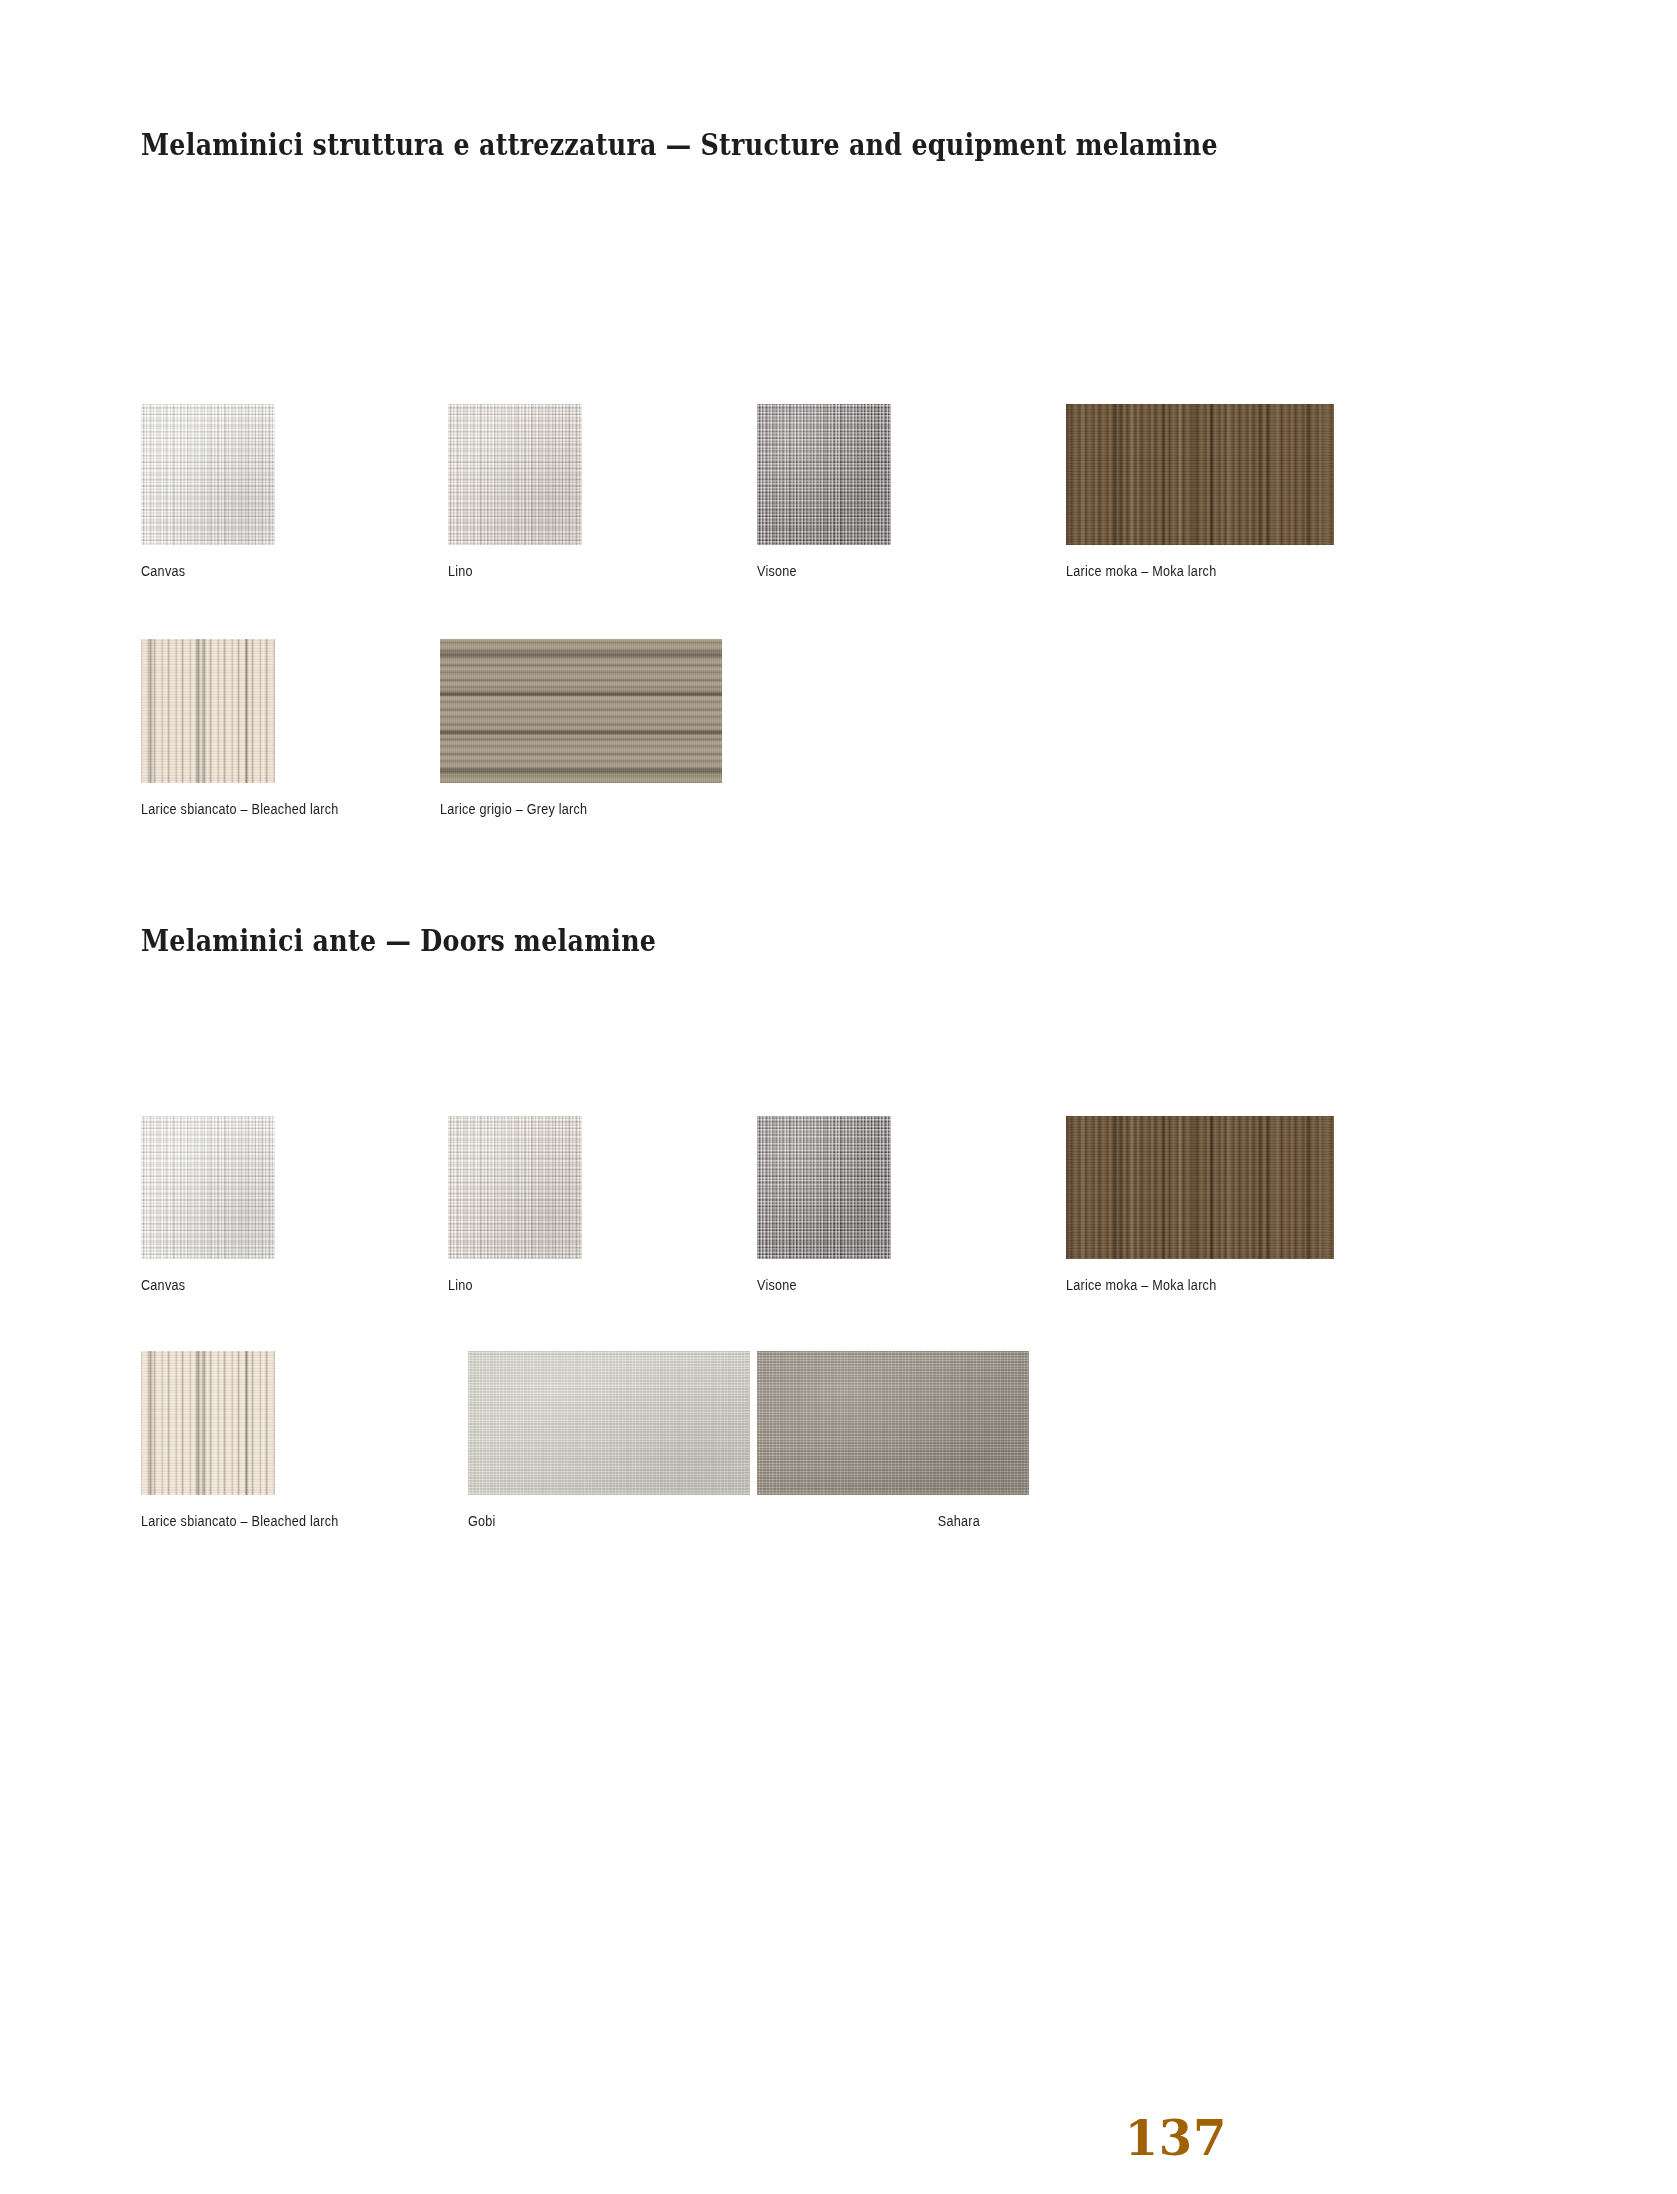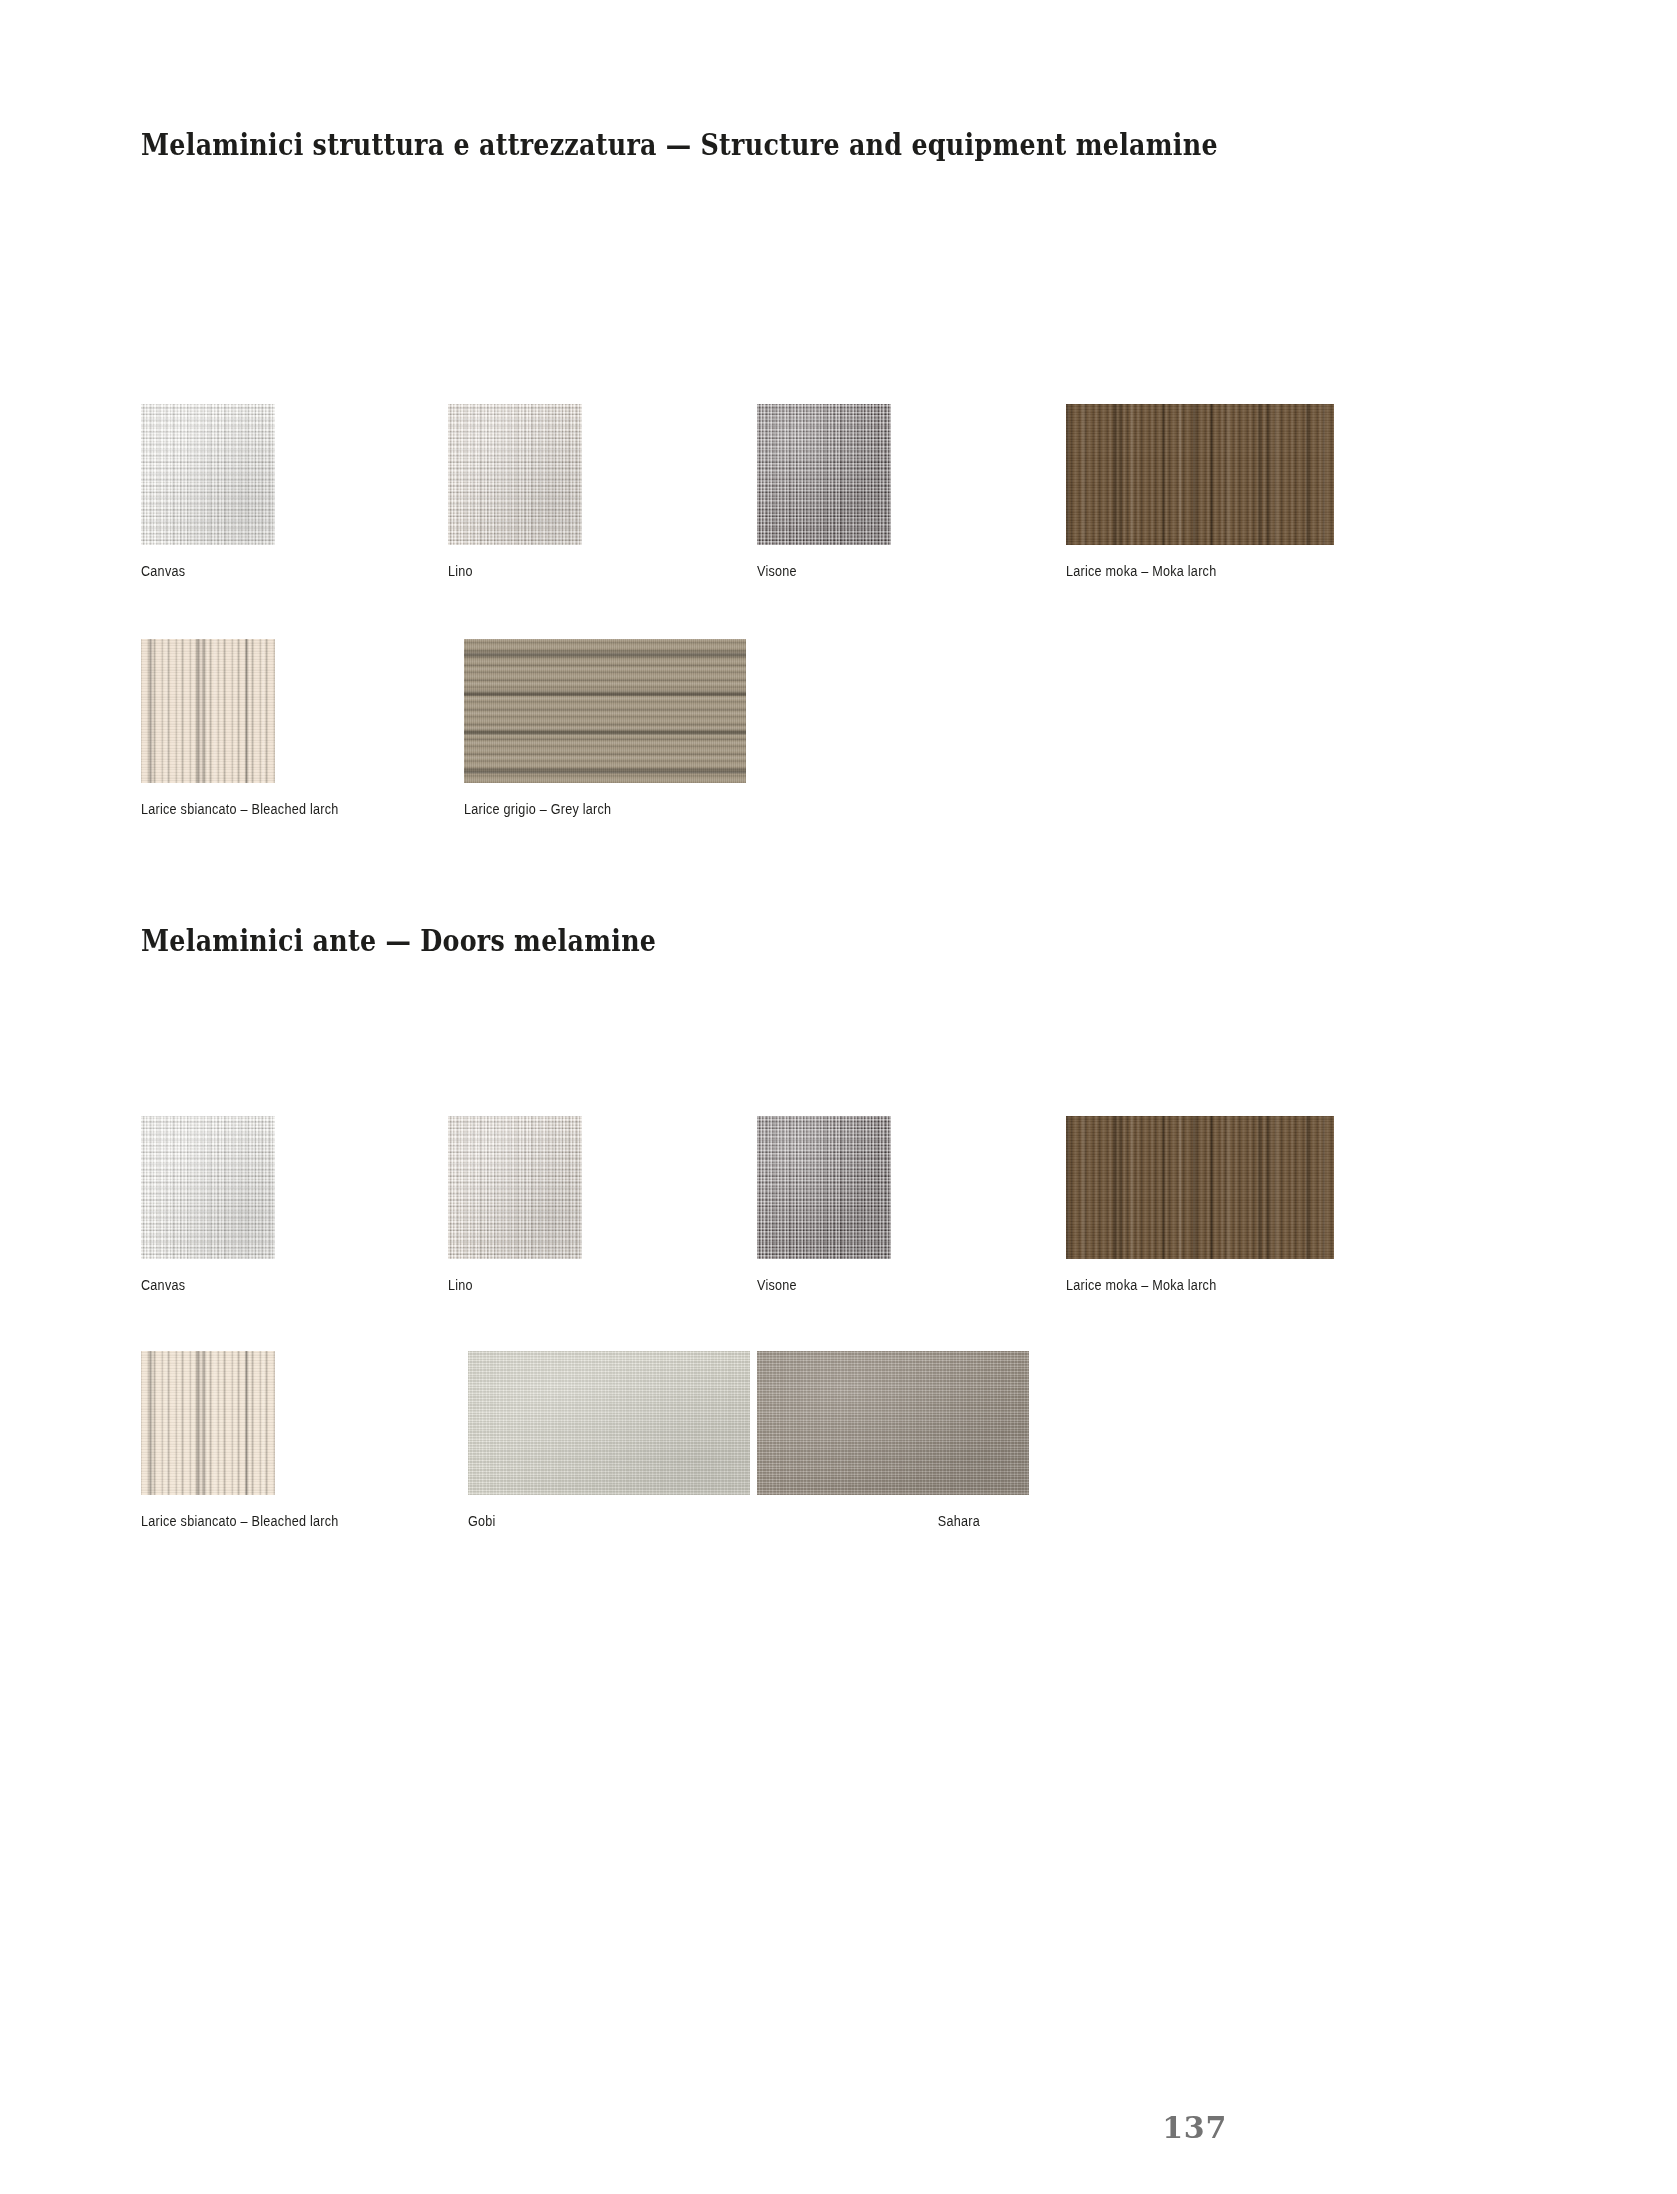--- a/index.html
+++ b/index.html
@@ -216,22 +216,22 @@
     background-image:
       radial-gradient(ellipse at 35% 30%, rgba(255,255,255,0.16), rgba(0,0,0,0) 60%),
       radial-gradient(ellipse at 80% 78%, rgba(0,0,0,0.09), rgba(0,0,0,0) 62%);
   }
 
   
   .page-number {
     position: absolute;
     font-family: "DejaVu Serif", "Liberation Serif", serif;
     font-weight: 700;
-    font-size: 30px;
-    color: #737373;
+    font-size: 48px;
+    color: #a16207;
     letter-spacing: 0.7px;
   }
 </style>
 </head>
 <body>
 
 <div class="page">
 
   <div class="section" style="top:127px;">
 
@@ -261,21 +261,21 @@
 
     </div>
 
     <div class="swatch-row" style="top:512px;">
 
       <div class="swatch-cell" style="left:141px;">
         <div class="swatch-chip tex-grain-v" style="width:134px;height:144px;background-color:#f0e3d3;"></div>
         <div class="swatch-label">Larice sbiancato – Bleached larch</div>
       </div>
 
-      <div class="swatch-cell" style="left:464px;">
+      <div class="swatch-cell" style="left:440px;">
         <div class="swatch-chip tex-grain-h" style="width:282px;height:144px;background-color:#a49781;"></div>
         <div class="swatch-label">Larice grigio – Grey larch</div>
       </div>
 
     </div>
 
   </div>
 
   <div class="section" style="top:923px;">
 

